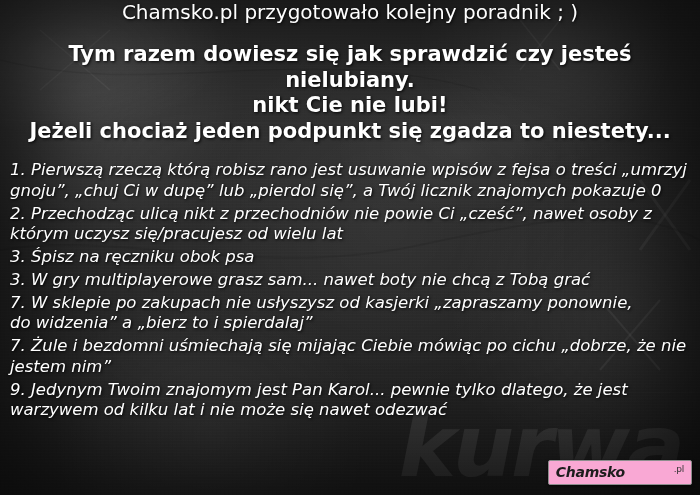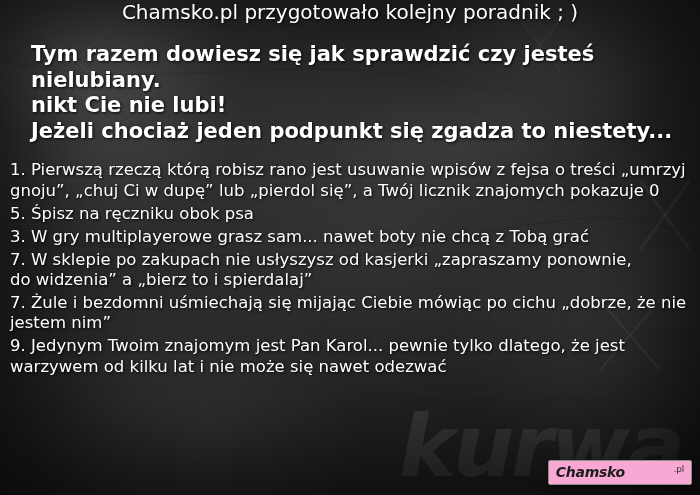--- a/index.html
+++ b/index.html
@@ -80,41 +80,41 @@
     z-index: 5;
     padding: 0;
   }
   .headline {
     text-align: center;
     font-size: 20px;
     line-height: 1.2;
     text-shadow: 1px 1px 3px rgba(0,0,0,0.9);
   }
   .subhead {
-    text-align: left;
+    text-align: center;
     font-size: 21px;
     font-weight: bold;
     line-height: 1.22;
     margin-top: 18px;
     padding: 0 18px;
     text-shadow: 1px 1px 3px rgba(0,0,0,0.9);
-    margin-left: 13px;
   }
   .subhead .line { display: block; }
 
   .list {
     margin-top: 16px;
     padding: 0 10px 0 10px;
   }
   .item {
     font-size: 16.5px;
     line-height: 1.22;
     margin-bottom: 3px;
     text-shadow: 1px 1px 3px rgba(0,0,0,0.95);
     white-space: pre-line;
+    font-style: italic;
   }
 
   
   .logo-badge {
     position: absolute;
     right: 8px;
     bottom: 10px;
     z-index: 10;
     background: #f9a8d4;
     color: #1d1d1d;
@@ -173,21 +173,23 @@
 
     <div class="subhead">
       <span class="line">Tym razem dowiesz się jak sprawdzić czy jesteś nielubiany.</span>
       <span class="line">nikt Cie nie lubi!</span>
       <span class="line">Jeżeli chociaż jeden podpunkt się zgadza to niestety...</span>
     </div>
 
     <div class="list">
       <div class="item">1. Pierwszą rzeczą którą robisz rano jest usuwanie wpisów z fejsa o treści „umrzyj
 gnoju”, „chuj Ci w dupę” lub „pierdol się”, a Twój licznik znajomych pokazuje 0</div>
-      <div class="item">5. Śpisz na ręczniku obok psa</div>
+      <div class="item">2. Przechodząc ulicą nikt z przechodniów nie powie Ci „cześć”, nawet osoby z
+którym uczysz się/pracujesz od wielu lat</div>
+      <div class="item">3. Śpisz na ręczniku obok psa</div>
       <div class="item">3. W gry multiplayerowe grasz sam... nawet boty nie chcą z Tobą grać</div>
       <div class="item">7. W sklepie po zakupach nie usłyszysz od kasjerki „zapraszamy ponownie,
 do widzenia” a „bierz to i spierdalaj”</div>
       <div class="item">7. Żule i bezdomni uśmiechają się mijając Ciebie mówiąc po cichu „dobrze, że nie
 jestem nim”</div>
       <div class="item">9. Jedynym Twoim znajomym jest Pan Karol... pewnie tylko dlatego, że jest
 warzywem od kilku lat i nie może się nawet odezwać</div>
 
     </div>
 

